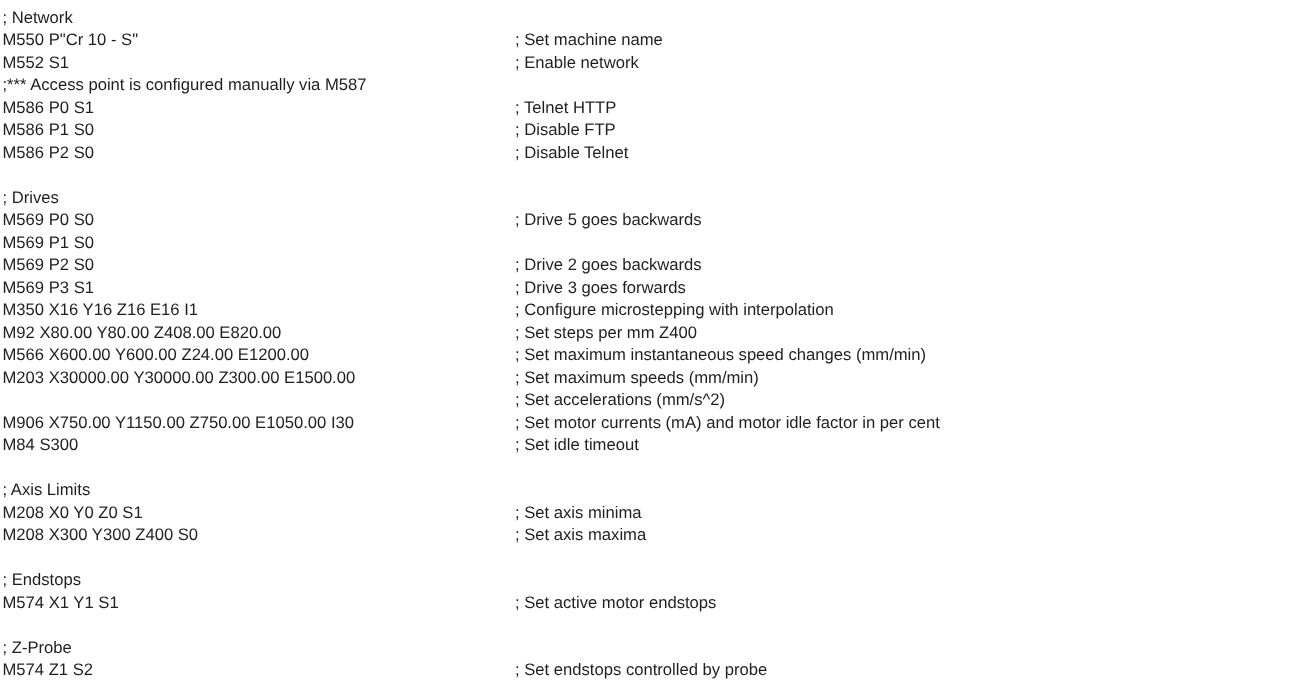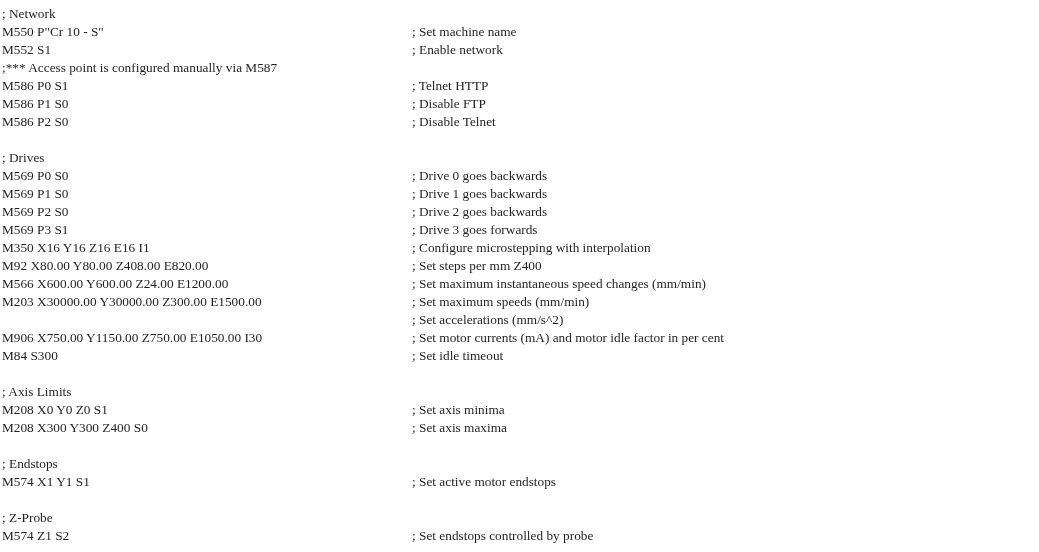--- a/index.html
+++ b/index.html
@@ -23,21 +23,21 @@
     box-sizing: border-box;
   }
   .code-line {
     position: relative;
     height: 18px;
     line-height: 18px;
     font-size: 13.3px;
     letter-spacing: 0px;
     color: #1f1f1f;
     white-space: pre;
-    font-family: Liberation Serif, serif;
+    font-family: Liberation Sans, sans-serif;
   }
   .code-line .cmd {
     position: absolute;
     left: 2px;
     top: 0;
     white-space: pre;
   }
   .code-line .cmt {
     position: absolute;
     left: 412px;
@@ -59,22 +59,22 @@
 <div id="gcode-listing">
     <div class="code-line"><span class="cmd">; Network</span><span class="cmt"></span></div>
     <div class="code-line"><span class="cmd">M550 P"Cr 10 - S"</span><span class="cmt">; Set machine name</span></div>
     <div class="code-line"><span class="cmd">M552 S1</span><span class="cmt">; Enable network</span></div>
     <div class="code-line"><span class="cmd">;*** Access point is configured manually via M587</span><span class="cmt"></span></div>
     <div class="code-line"><span class="cmd">M586 P0 S1</span><span class="cmt">; Telnet HTTP</span></div>
     <div class="code-line"><span class="cmd">M586 P1 S0</span><span class="cmt">; Disable FTP</span></div>
     <div class="code-line"><span class="cmd">M586 P2 S0</span><span class="cmt">; Disable Telnet</span></div>
     <div class="code-line blank"><span class="cmd"></span><span class="cmt"></span></div>
     <div class="code-line"><span class="cmd">; Drives</span><span class="cmt"></span></div>
-    <div class="code-line"><span class="cmd">M569 P0 S0</span><span class="cmt">; Drive 0 goes backwards</span></div>
-    <div class="code-line"><span class="cmd">M569 P1 S0</span><span class="cmt">; Drive 1 goes backwards</span></div>
+    <div class="code-line"><span class="cmd">M569 P0 S0</span><span class="cmt">; Drive 5 goes backwards</span></div>
+    <div class="code-line"><span class="cmd">M569 P1 S0</span></div>
     <div class="code-line"><span class="cmd">M569 P2 S0</span><span class="cmt">; Drive 2 goes backwards</span></div>
     <div class="code-line"><span class="cmd">M569 P3 S1</span><span class="cmt">; Drive 3 goes forwards</span></div>
     <div class="code-line"><span class="cmd">M350 X16 Y16 Z16 E16 I1</span><span class="cmt">; Configure microstepping with interpolation</span></div>
     <div class="code-line"><span class="cmd">M92 X80.00 Y80.00 Z408.00 E820.00</span><span class="cmt">; Set steps per mm Z400</span></div>
     <div class="code-line"><span class="cmd">M566 X600.00 Y600.00 Z24.00 E1200.00</span><span class="cmt">; Set maximum instantaneous speed changes (mm/min)</span></div>
     <div class="code-line"><span class="cmd">M203 X30000.00 Y30000.00 Z300.00 E1500.00</span><span class="cmt">; Set maximum speeds (mm/min)</span></div>
     <div class="code-line"><span class="cmt">; Set accelerations (mm/s^2)</span></div>
     <div class="code-line"><span class="cmd">M906 X750.00 Y1150.00 Z750.00 E1050.00 I30</span><span class="cmt">; Set motor currents (mA) and motor idle factor in per cent</span></div>
     <div class="code-line"><span class="cmd">M84 S300</span><span class="cmt">; Set idle timeout</span></div>
     <div class="code-line blank"><span class="cmd"></span><span class="cmt"></span></div>

